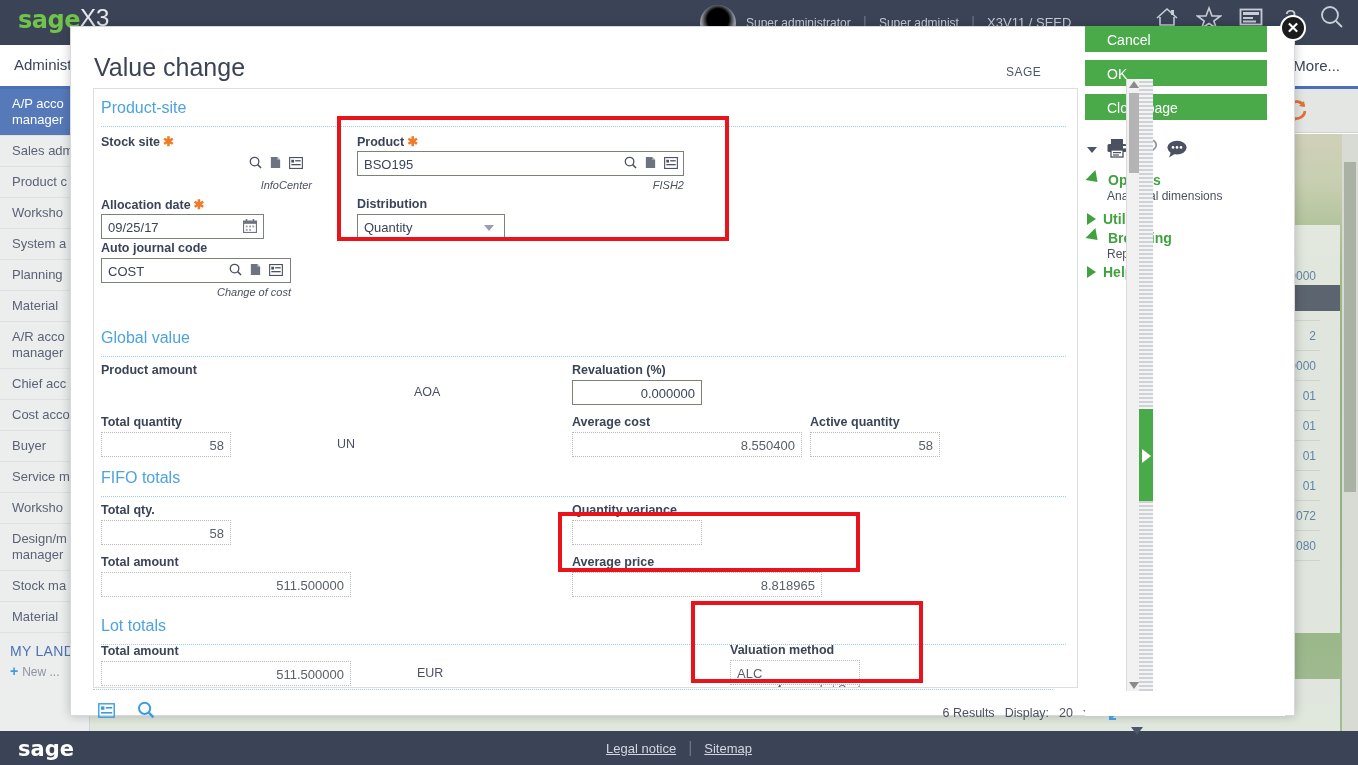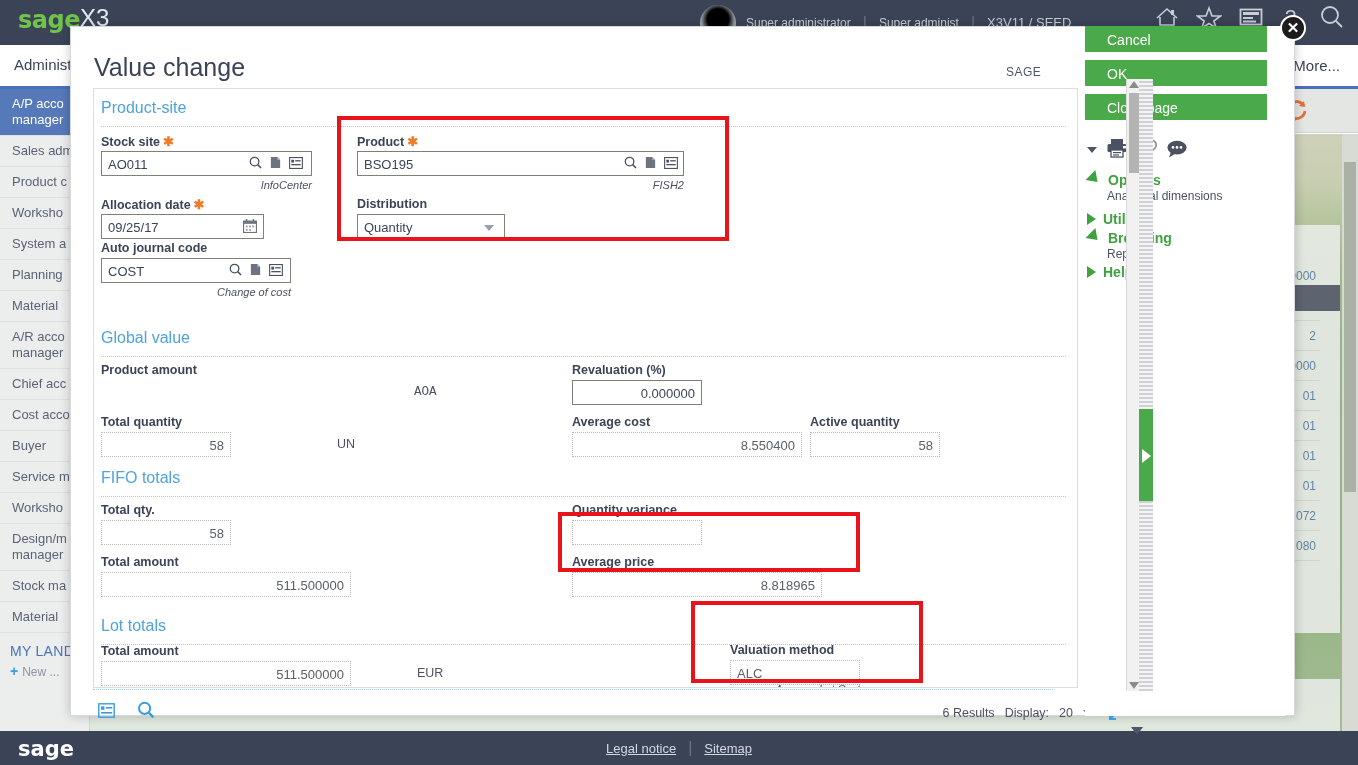--- a/index.html
+++ b/index.html
@@ -350,21 +350,20 @@
     <div class="modal-close">✕</div>
     <div class="modal-title">Value change</div>
     <div class="modal-sage">SAGE</div>
 
     <div class="form-area">
 
       <div class="sec-title" style="left:7px; top:10px;">Product-site</div>
       <div class="sec-rule" style="left:7px; top:37px; width:965px;"></div>
 
       <div class="fld-label" style="left:7px; top:45px;"><span>Stock site</span><span class="req">✱</span></div>
-      <div class="fld-box" style="left:7px; top:62px; width:211px;">AO011</div>
       <div class="fld-icons" style="left:155px; top:67px;">
         <span>
             <svg width="13" height="13" viewBox="0 0 14 14">
               <circle cx="6" cy="6" r="4.6" fill="none" stroke="#4b5160" stroke-width="1.4"></circle>
               <line x1="9.3" y1="9.3" x2="13" y2="13" stroke="#4b5160" stroke-width="1.6"></line>
             </svg>
           </span>
         <span>
             <svg width="13" height="13" viewBox="0 0 14 14">
               <path d="M2 1 H9 L12 4 V13 H2 Z" fill="#6e747f"></path>
@@ -455,21 +454,21 @@
       <div class="fld-label" style="left:263px; top:108px;">Distribution</div>
       <div class="fld-box" style="left:263px; top:125px; width:148px;">Quantity</div>
       <div class="sel-arrow" style="left:390px; top:136px;"></div>
 
       <div class="sec-title" style="left:7px; top:240px;">Global value</div>
       <div class="sec-rule" style="left:7px; top:267px; width:965px;"></div>
 
       <div class="fld-label" style="left:7px; top:246px;"></div>
 
       <div class="fld-label" style="left:7px; top:274px;">Product amount</div>
-      <div class="unit" style="left:320px; top:296px;font-family:Liberation Mono, monospace;">AOA</div>
+      <div class="unit" style="left:320px; top:296px;">AOA</div>
 
       <div class="fld-label" style="left:7px; top:326px;">Total quantity</div>
       <div class="fld-box num ro" style="left:7px; top:343px; width:130px;">58</div>
       <div class="unit" style="left:243px; top:348px;">UN</div>
 
       <div class="fld-label" style="left:478px; top:274px;">Revaluation (%)</div>
       <div class="fld-box num" style="left:478px; top:291px; width:130px;">0.000000</div>
 
       <div class="fld-label" style="left:478px; top:326px;">Average cost</div>
       <div class="fld-box num ro" style="left:478px; top:343px; width:230px;">8.550400</div>

